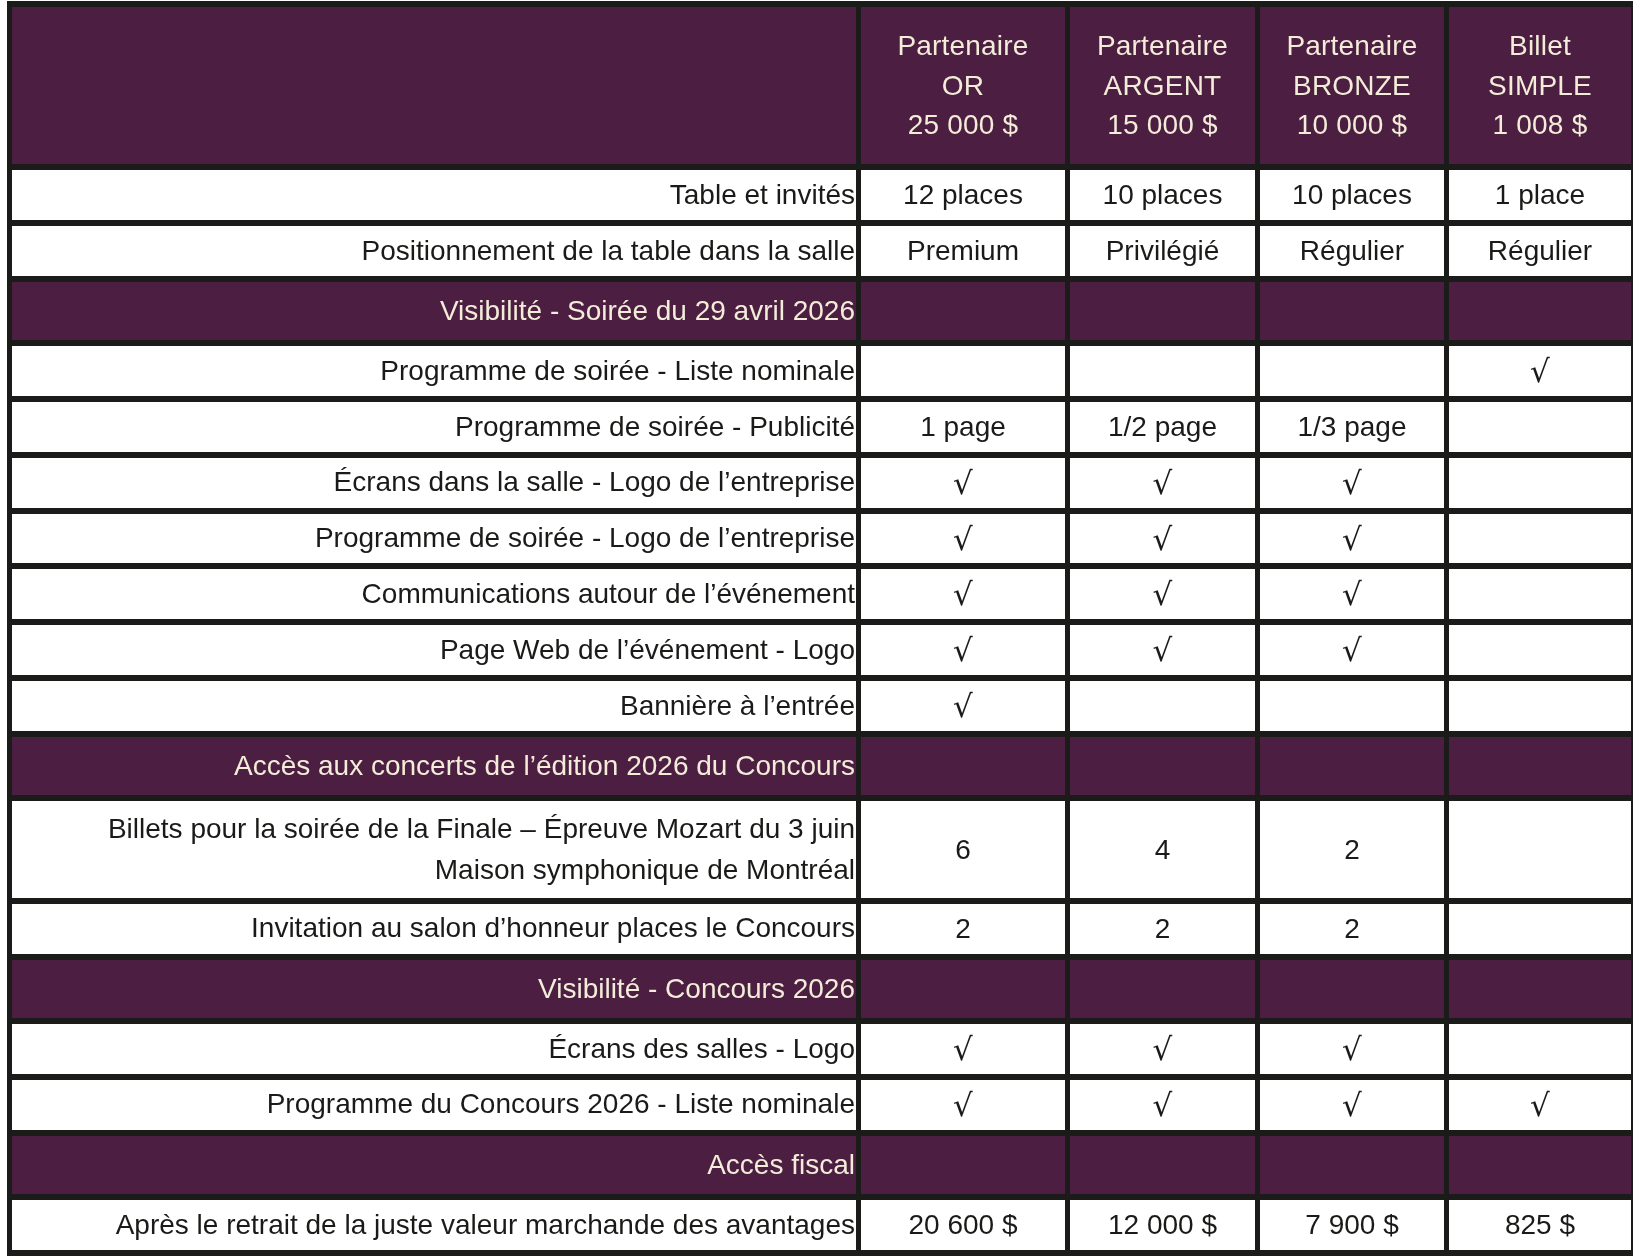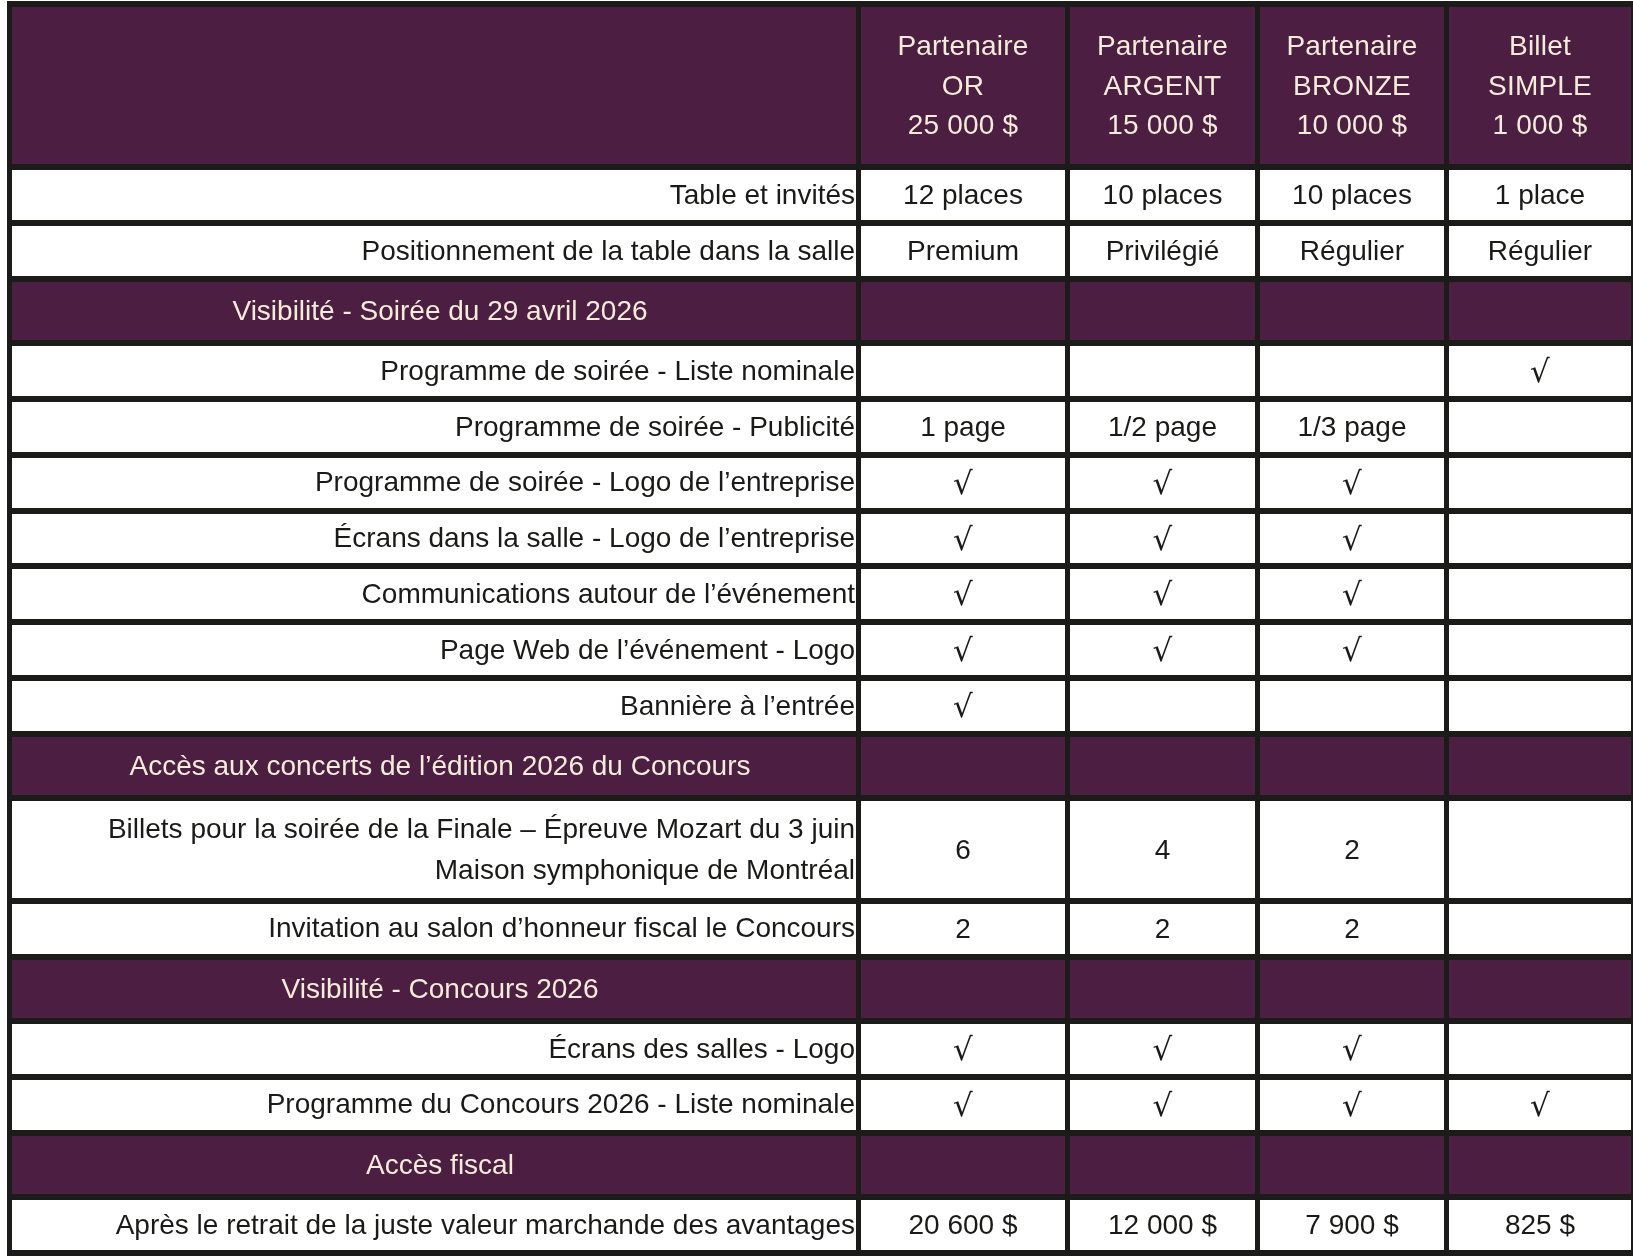--- a/index.html
+++ b/index.html
@@ -39,21 +39,21 @@
     vertical-align:middle;
     white-space:pre-line;
     font-size:28px;
     line-height:1.42;
     letter-spacing:.2px;
   }
   
   .row-section td{height:56px;background:var(--purple);}
   .section-label{
     color:var(--cream);
-    text-align:center;
+    text-align:right;
     vertical-align:middle;
     padding-left:13px;
     font-size:28px;
     white-space:nowrap;
   }
   
   .row-data td{height:42px;background:#FFFFFF;}
   .row-data.two-line td{height:84px;}
   tbody tr:last-child td{height:48px;}
   .label-cell{
@@ -94,21 +94,21 @@
 OR
 25 000 $</td>
           <td class="head-cell">Partenaire
 ARGENT
 15 000 $</td>
           <td class="head-cell">Partenaire
 BRONZE
 10 000 $</td>
           <td class="head-cell">Billet
 SIMPLE
-1 000 $</td>
+1 008 $</td>
         </tr>
         <tr class="row-data">
           <td class="label-cell">Table et invités</td>
           <td class="value-cell"><span>12 places</span></td>
           <td class="value-cell"><span>10 places</span></td>
           <td class="value-cell"><span>10 places</span></td>
           <td class="value-cell"><span>1 place</span></td>
         </tr>
         <tr class="row-data">
           <td class="label-cell">Positionnement de la table dans la salle</td>
@@ -132,28 +132,28 @@
           <td class="value-cell"><span class="check">√</span></td>
         </tr>
         <tr class="row-data">
           <td class="label-cell">Programme de soirée - Publicité</td>
           <td class="value-cell"><span>1 page</span></td>
           <td class="value-cell"><span>1/2 page</span></td>
           <td class="value-cell"><span>1/3 page</span></td>
           <td class="value-cell"></td>
         </tr>
         <tr class="row-data">
+          <td class="label-cell">Écrans dans la salle - Logo de l’entreprise</td>
+          <td class="value-cell"><span class="check">√</span></td>
+          <td class="value-cell"><span class="check">√</span></td>
+          <td class="value-cell"><span class="check">√</span></td>
+          <td class="value-cell"></td>
+        </tr>
+        <tr class="row-data">
           <td class="label-cell">Programme de soirée - Logo de l’entreprise</td>
-          <td class="value-cell"><span class="check">√</span></td>
-          <td class="value-cell"><span class="check">√</span></td>
-          <td class="value-cell"><span class="check">√</span></td>
-          <td class="value-cell"></td>
-        </tr>
-        <tr class="row-data">
-          <td class="label-cell">Écrans dans la salle - Logo de l’entreprise</td>
           <td class="value-cell"><span class="check">√</span></td>
           <td class="value-cell"><span class="check">√</span></td>
           <td class="value-cell"><span class="check">√</span></td>
           <td class="value-cell"></td>
         </tr>
         <tr class="row-data">
           <td class="label-cell">Communications autour de l’événement</td>
           <td class="value-cell"><span class="check">√</span></td>
           <td class="value-cell"><span class="check">√</span></td>
           <td class="value-cell"><span class="check">√</span></td>
@@ -182,21 +182,21 @@
         </tr>
         <tr class="row-data two-line">
           <td class="label-cell">Billets pour la soirée de la Finale – Épreuve Mozart du 3 juin
 Maison symphonique de Montréal</td>
           <td class="value-cell"><span>6</span></td>
           <td class="value-cell"><span>4</span></td>
           <td class="value-cell"><span>2</span></td>
           <td class="value-cell"></td>
         </tr>
         <tr class="row-data">
-          <td class="label-cell">Invitation au salon d’honneur fiscal le Concours</td>
+          <td class="label-cell">Invitation au salon d’honneur places le Concours</td>
           <td class="value-cell"><span>2</span></td>
           <td class="value-cell"><span>2</span></td>
           <td class="value-cell"><span>2</span></td>
           <td class="value-cell"></td>
         </tr>
         <tr class="row-section">
           <td class="section-label">Visibilité - Concours 2026</td>
           <td class="section-cell"></td>
           <td class="section-cell"></td>
           <td class="section-cell"></td>

